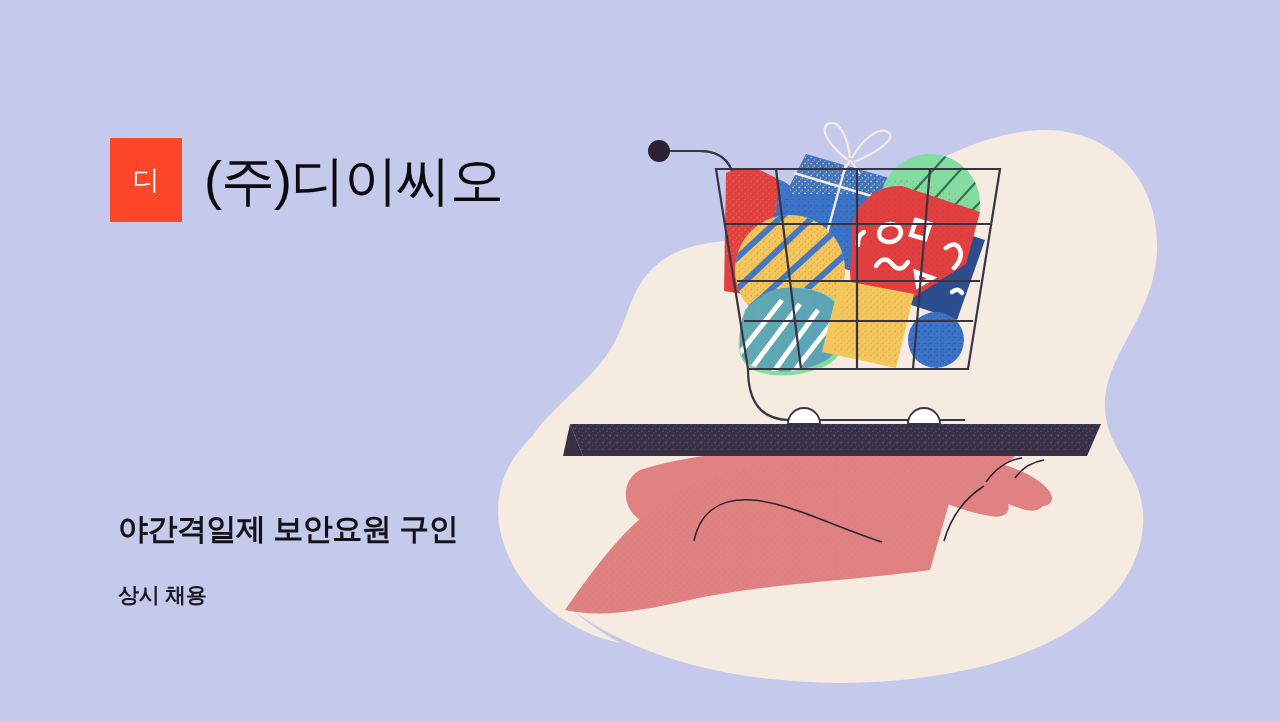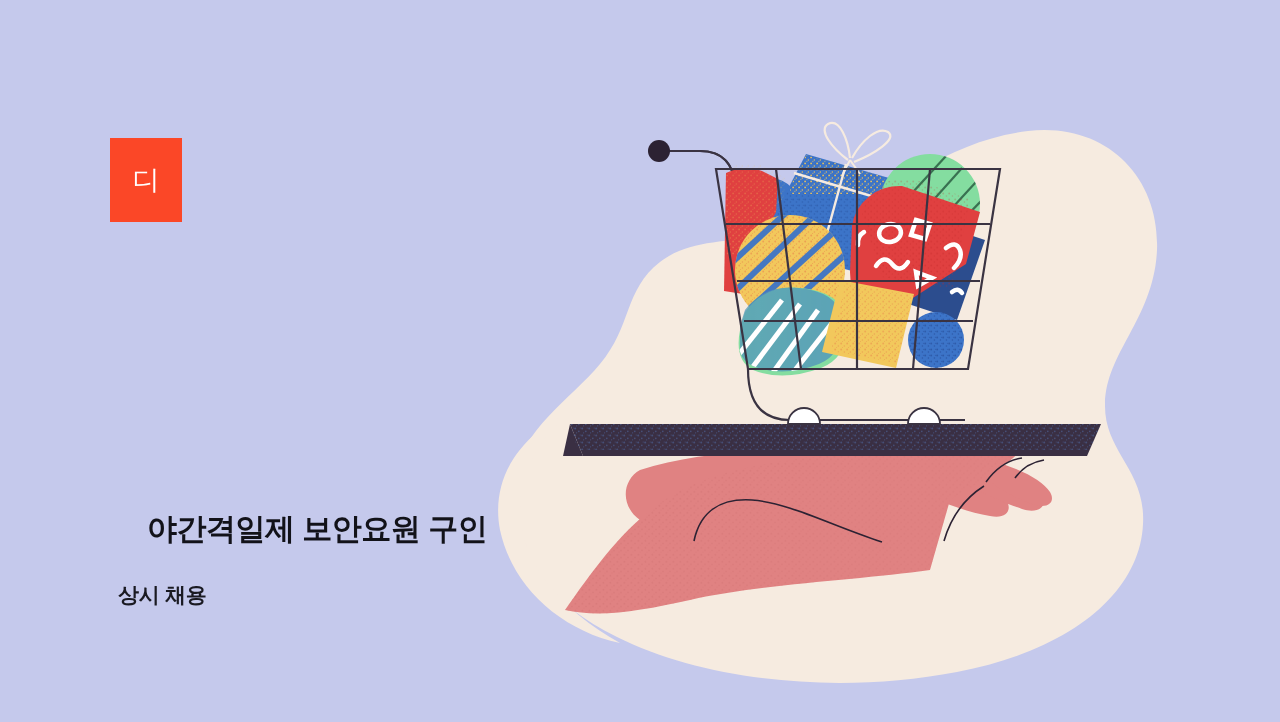--- a/index.html
+++ b/index.html
@@ -69,21 +69,20 @@
   #job-title {
     position: absolute;
     left: 118px;
     top: 511px;
     font-size: 30px;
     font-weight: 700;
     color: #121219;
     letter-spacing: -0.5px;
     line-height: 1.2;
     white-space: nowrap;
-    margin-left: 29px;
   }
   #employment-type {
     position: absolute;
     left: 118px;
     top: 575px;
     font-size: 21px;
     font-weight: 700;
     color: #1a1a22;
     letter-spacing: -0.3px;
     line-height: 1.2;
@@ -382,18 +381,19 @@
         <path d="M788 424 a16 16 0 0 1 32 0 Z" fill="#ffffff" stroke="#3a3342" stroke-width="1.8"></path>
         <path d="M908 424 a16 16 0 0 1 32 0 Z" fill="#ffffff" stroke="#3a3342" stroke-width="1.8"></path>
       </g>
     </g>
   </svg>
 
   <div id="header-row">
     <div id="logo-badge">
       <span class="logo-text">디</span>
     </div>
+    <div id="company-name">(주)디이씨오</div>
   </div>
 
   <div id="job-title">야간격일제 보안요원 구인</div>
   <div id="employment-type">상시 채용</div>
 
 </div>
 
 </body></html>

